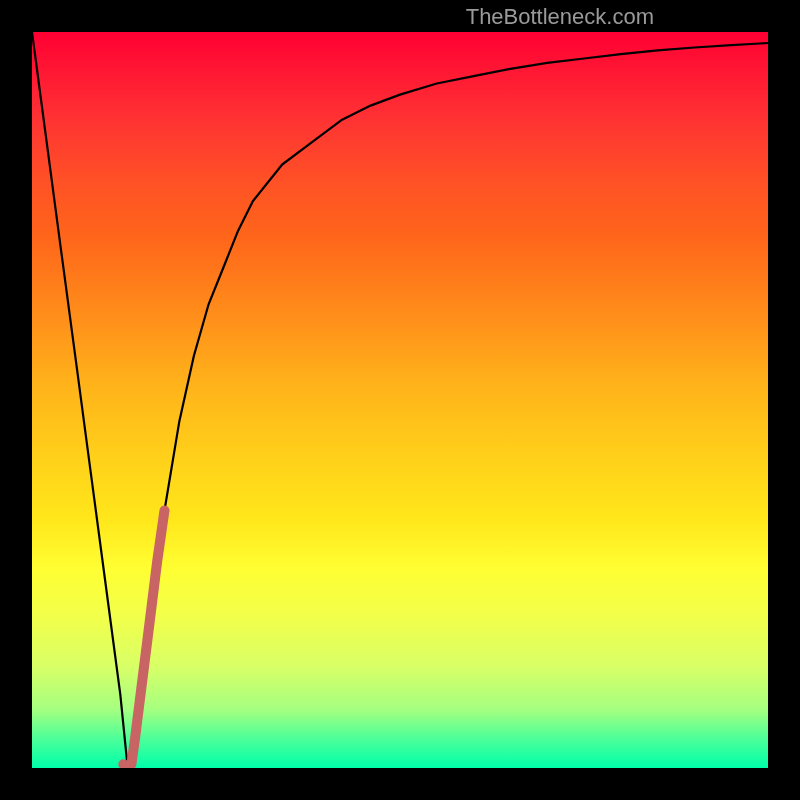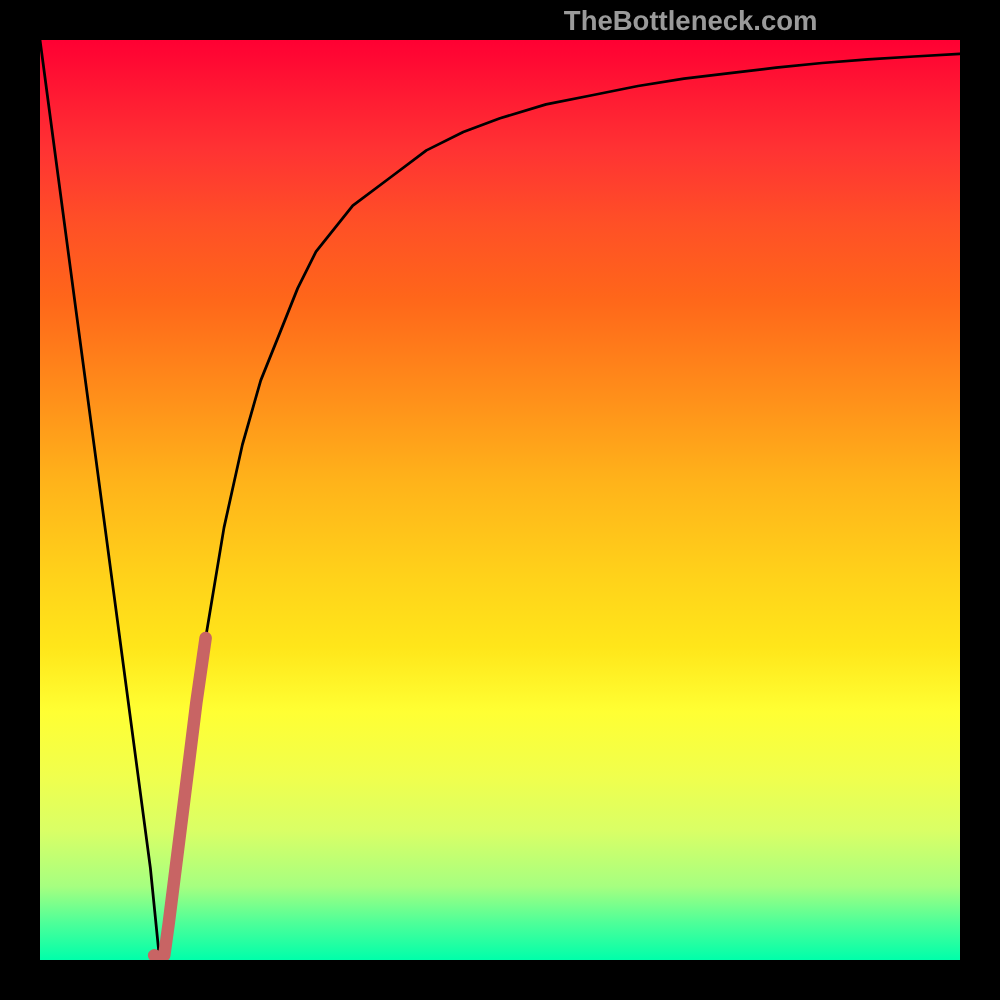--- a/index.html
+++ b/index.html
@@ -11,21 +11,20 @@
     overflow: hidden;
     font-family: Arial, Helvetica, sans-serif;
   }
   .frame {
     position: absolute;
     left: 0;
     top: 0;
     width: 664px;
     height: 800px;
     background: #000;
-    font-weight: bold;
   }
   .plot {
     position: absolute;
     left: 32px;
     top: 32px;
     width: 736px;
     height: 736px;
     overflow: hidden;
   }
   .gradient-bg {

